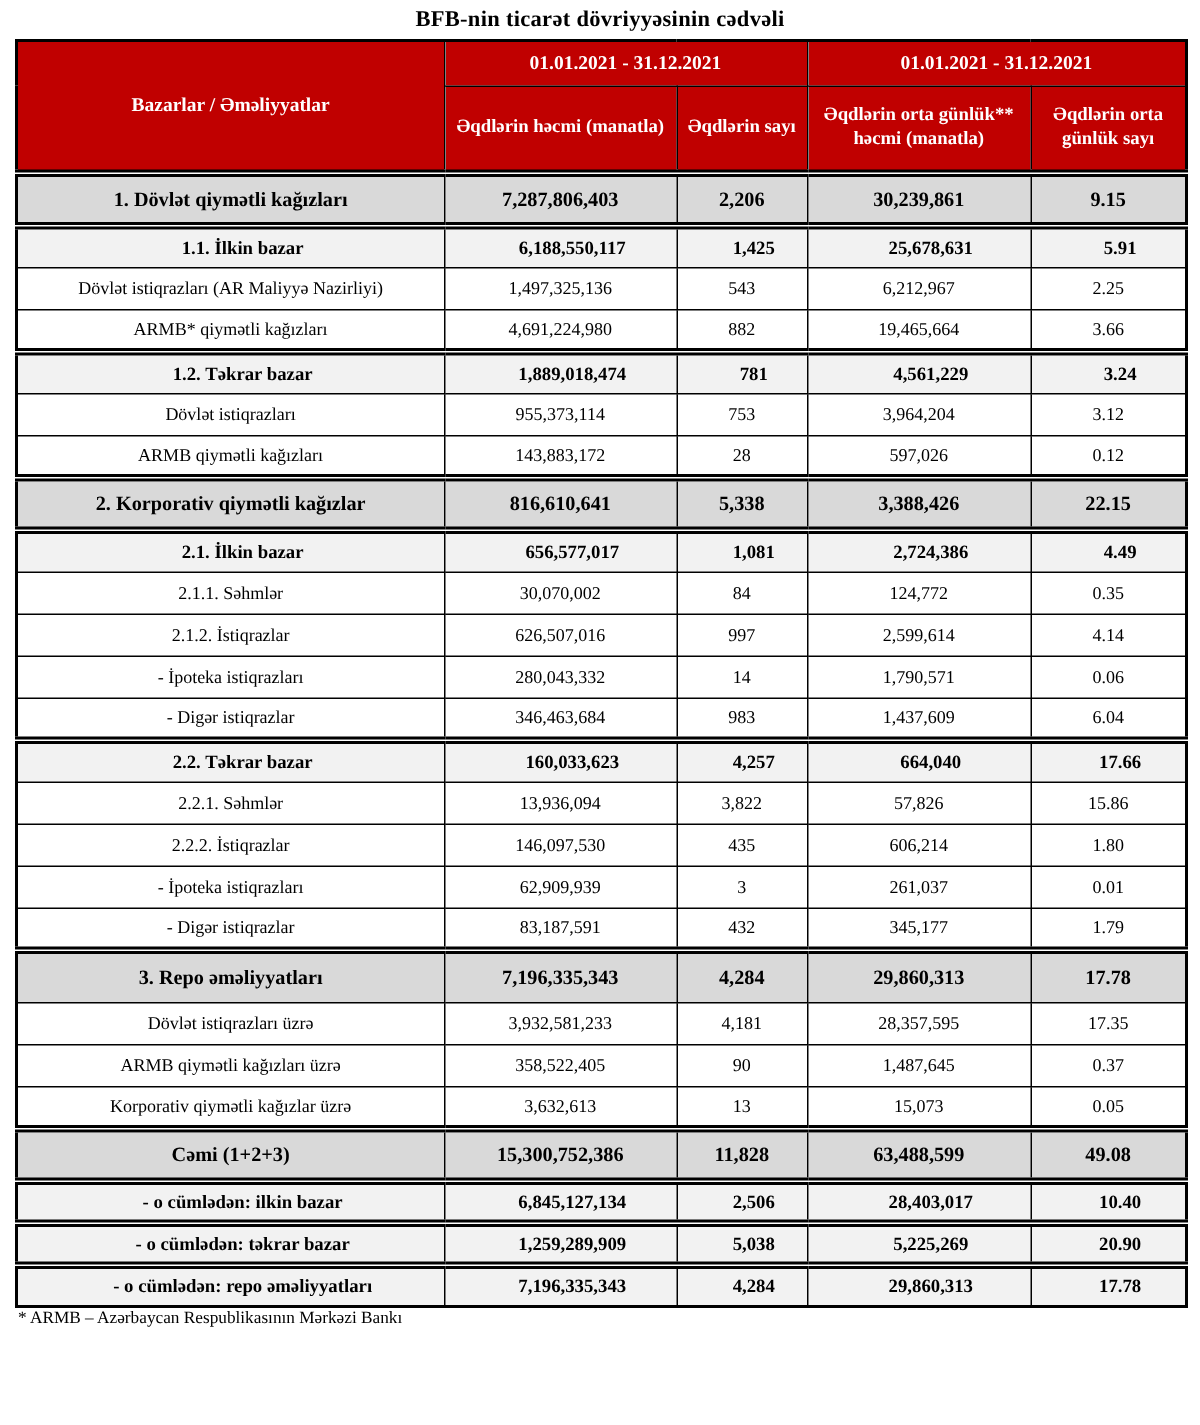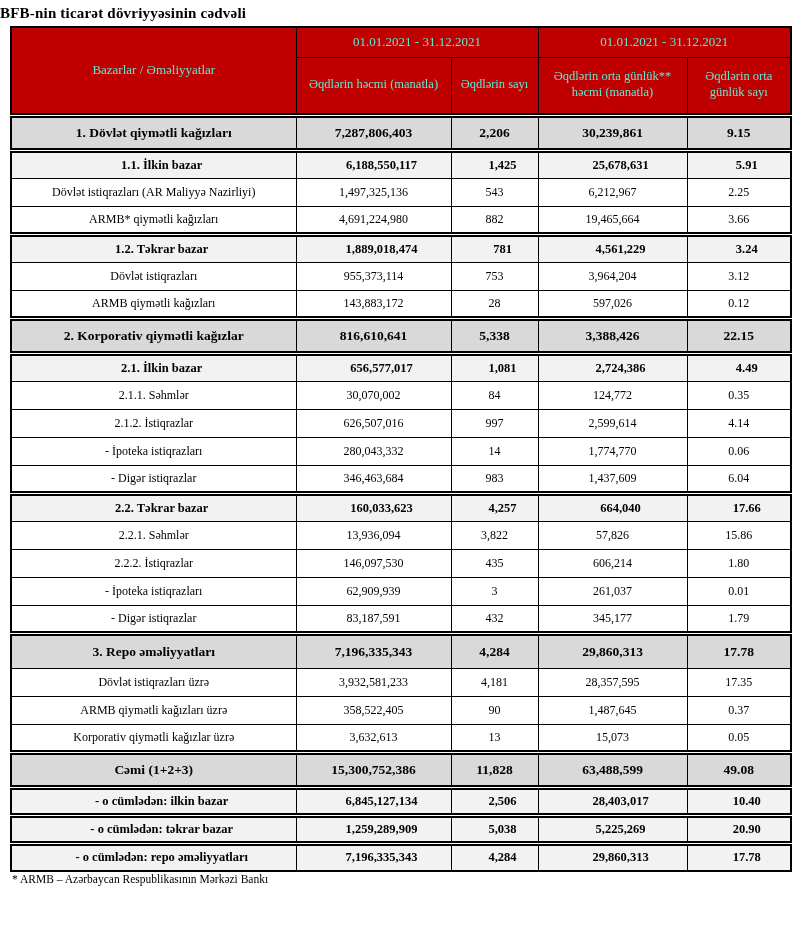--- a/index.html
+++ b/index.html
@@ -6,20 +6,21 @@
   html, body {
     margin: 0; padding: 0;
     width: 800px; height: 950px;
     background: #ffffff;
     color: #000;
     font-family: "Liberation Serif", serif;
   }
   .page { width: 800px; height: 950px; overflow: hidden; }
 
   .title {
+    text-align: center;
     font-weight: bold;
     font-size: 15px;
     padding-top: 5px;
     letter-spacing: 0.2px;
   }
 
   table.turnover {
     border-collapse: collapse;
     table-layout: fixed;
     width: 780px;
@@ -29,22 +30,22 @@
   th, td {
     border: 1.5px solid #000;
     text-align: center;
     vertical-align: middle;
     padding: 2px 4px;
     overflow: hidden;
   }
 
   thead th {
     background: var(--header-bg, #C00000);
-    color: #5eead4;
-    font-weight: normal;
+    color: #ffffff;
+    font-weight: bold;
   }
   thead tr.period-row th { height: 30px; font-size: 13px; }
   thead tr.cols-row th { height: 58px; font-size: 12.5px; line-height: 1.25; }
   thead th.markets { font-size: 13px; }
 
   tbody tr.section td {
     background: var(--section-bg, #D9D9D9);
     font-weight: bold;
     font-size: 13.5px;
     height: 35px;
@@ -175,21 +176,21 @@
       <td>2.1.2. İstiqrazlar</td>
       <td>626,507,016</td>
       <td>997</td>
       <td>2,599,614</td>
       <td>4.14</td>
     </tr>
         <tr class="detail">
       <td>- İpoteka istiqrazları</td>
       <td>280,043,332</td>
       <td>14</td>
-      <td>1,774,770</td>
+      <td>1,790,571</td>
       <td>0.06</td>
     </tr>
         <tr class="detail">
       <td>- Digər istiqrazlar</td>
       <td>346,463,684</td>
       <td>983</td>
       <td>1,437,609</td>
       <td>6.04</td>
     </tr>
         <tr class="subsection">

